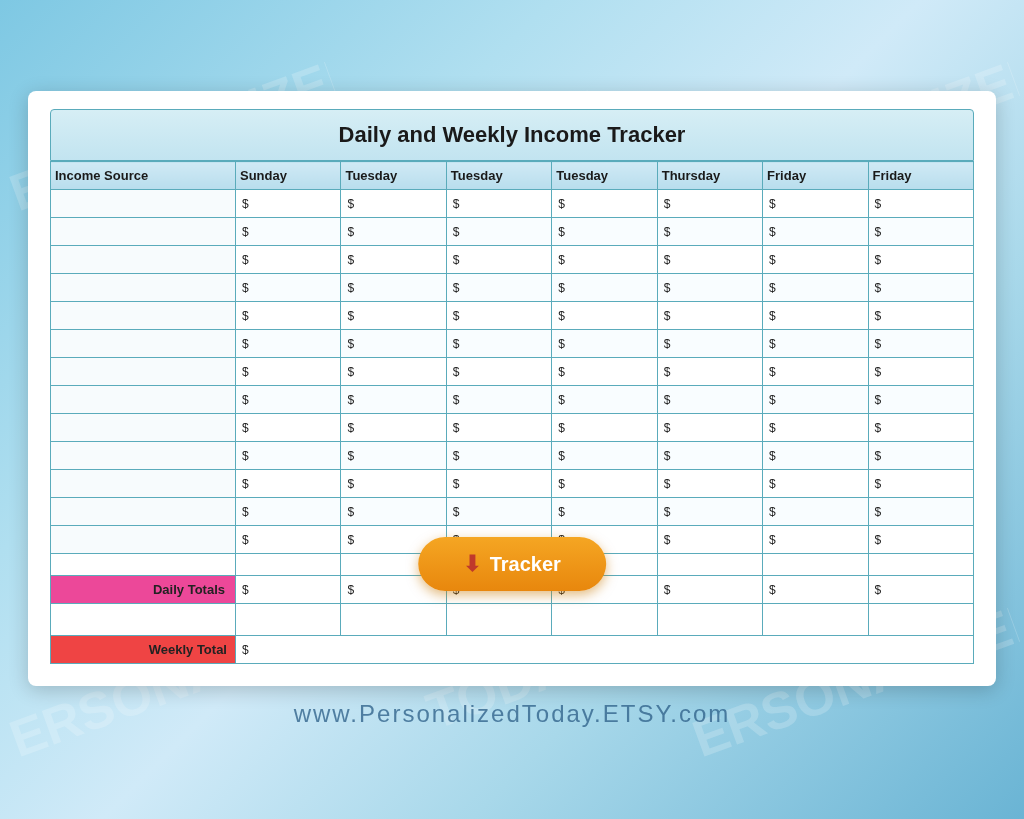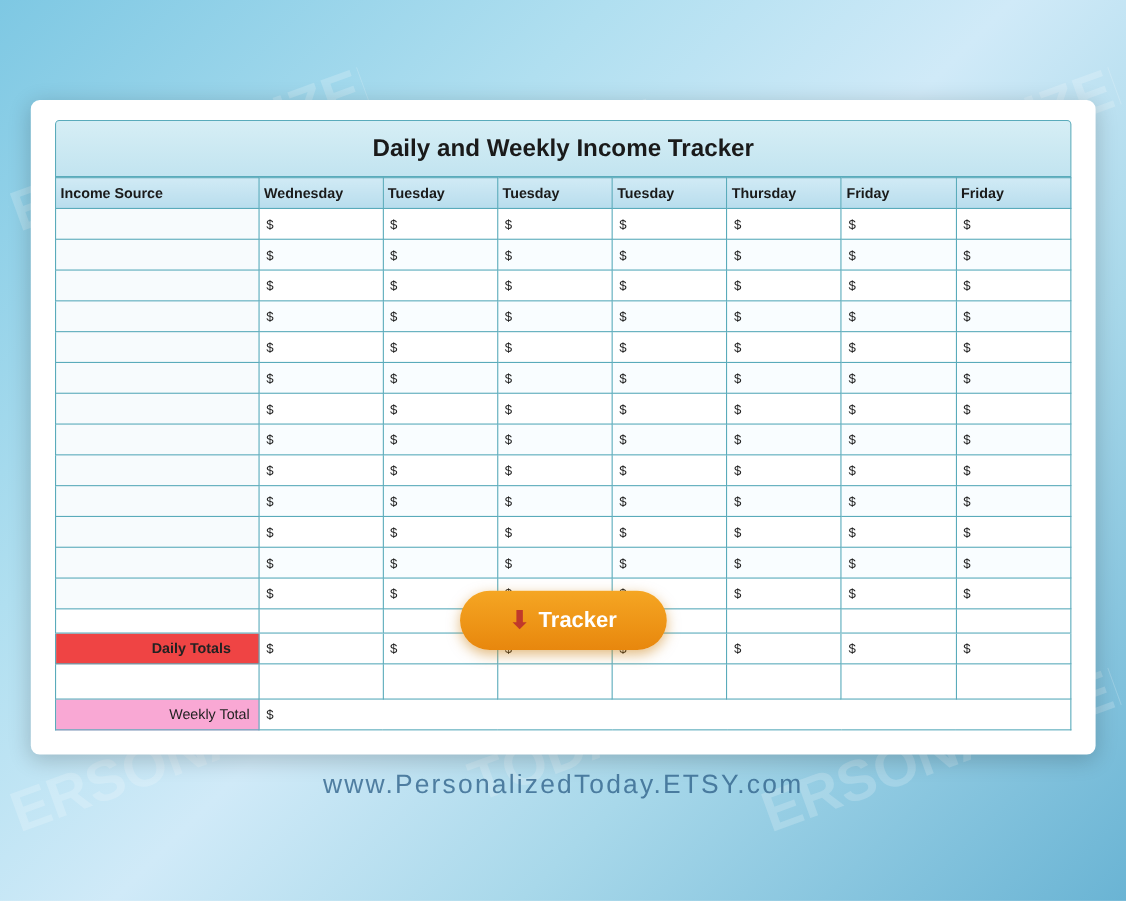--- a/index.html
+++ b/index.html
@@ -90,29 +90,29 @@
     }
 
     tr.data-row:nth-child(even) td.dollar-cell {
       background: #f9fdff;
     }
 
     td.totals-label {
       text-align: right;
       font-weight: bold;
       font-size: 13px;
-      background: #ef4444;
-      padding-right: 25px;
+      background: #ec4899;
+      padding-right: 10px;
     }
 
     td.weekly-label {
       text-align: right;
-      font-weight: normal;
+      font-weight: bold;
       font-size: 13px;
-      background: #f9a8d4;
+      background: #ef4444;
       padding-right: 8px;
     }
 
     td.weekly-total-row {
       background: white;
       height: 32px;
     }
 
     tr.spacer-row td {
       height: 22px;
@@ -199,21 +199,21 @@
   <div class="watermark-cell">PERSONALIZED</div>
 </div>
 
 <div class="page-container">
   <div class="tracker-title">Daily and Weekly Income Tracker</div>
 
   <table>
     <thead>
       <tr>
         <th class="income-source-th">Income Source</th>
-        <th>Wednesday</th>
+        <th>Sunday</th>
         <th>Tuesday</th>
         <th>Tuesday</th>
         <th>Tuesday</th>
         <th>Thursday</th>
         <th>Friday</th>
         <th>Friday</th>
       </tr>
     </thead>
     <tbody id="table-body">
     <tr class="data-row">

